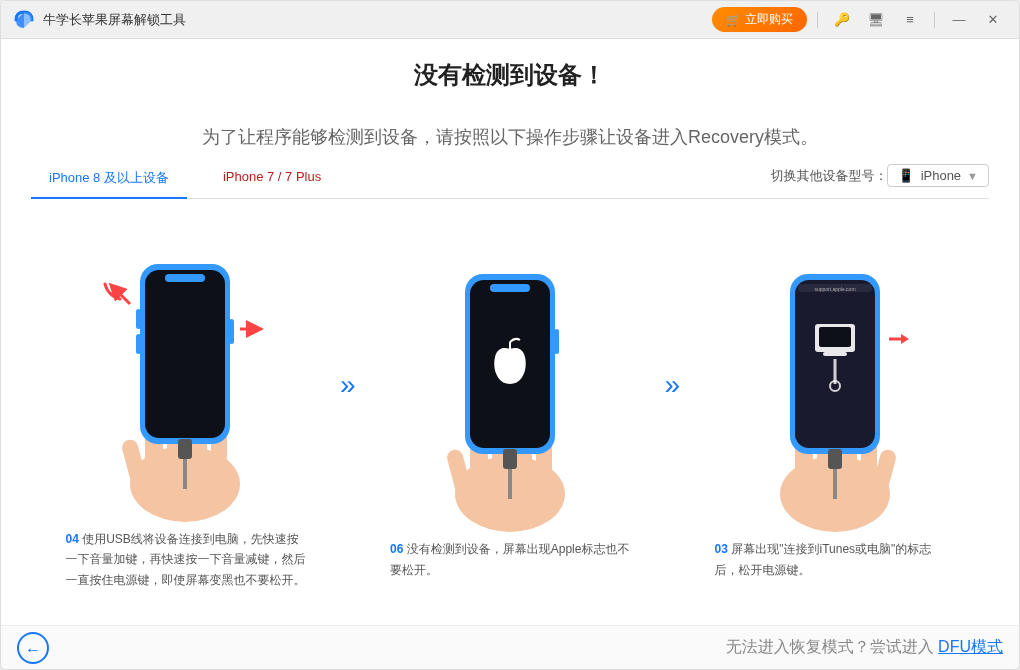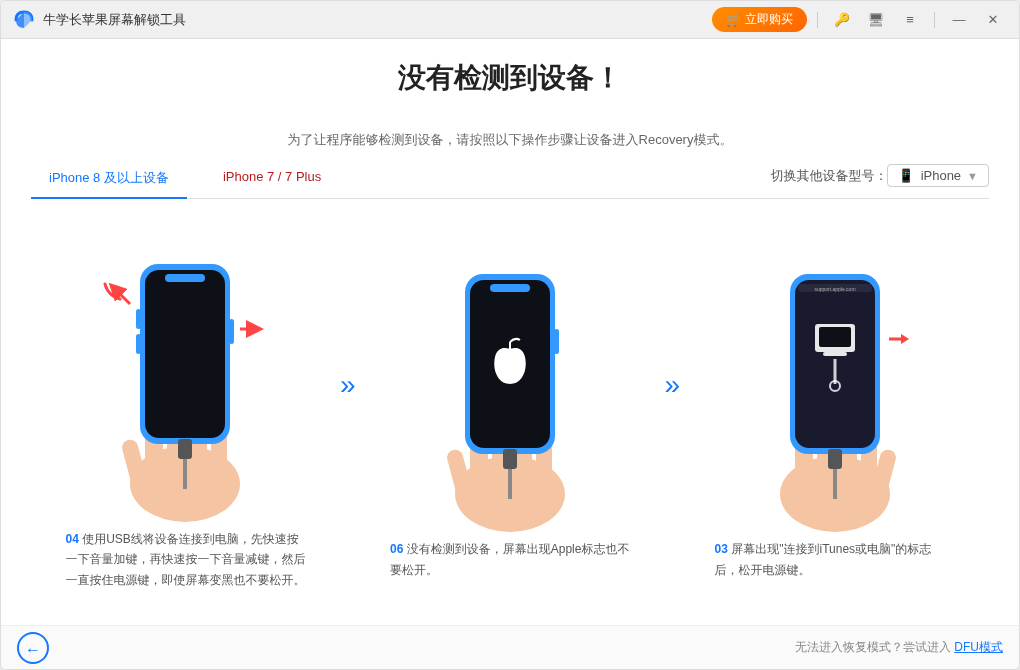--- a/index.html
+++ b/index.html
@@ -94,27 +94,27 @@
       flex-direction: column;
       padding: 0 30px 0 30px;
       overflow: hidden;
     }
     
     .main-header {
       text-align: center;
       padding: 20px 0 10px 0;
     }
     .main-title {
-      font-size: 28px;
+      font-size: 24px;
       font-weight: bold;
       color: #222;
       margin-bottom: 8px;
     }
     .main-subtitle {
-      font-size: 13px;
+      font-size: 18px;
       color: #666;
       margin-top: 34px;
     }
     
     .tabs-row {
       display: flex;
       align-items: center;
       border-bottom: 1px solid #ddd;
       margin-bottom: 0;
       justify-content: space-between;
@@ -218,21 +218,21 @@
       border-radius: 50%;
       border: 2px solid #1677ff;
       display: flex;
       align-items: center;
       justify-content: center;
       cursor: pointer;
       color: #1677ff;
       font-size: 16px;
     }
     .footer-text {
-      font-size: 12px;
+      font-size: 16px;
       color: #888;
     }
     .footer-link {
       color: #1677ff;
       cursor: pointer;
       text-decoration: underline;
     }
 
     
     .phone-svg {

